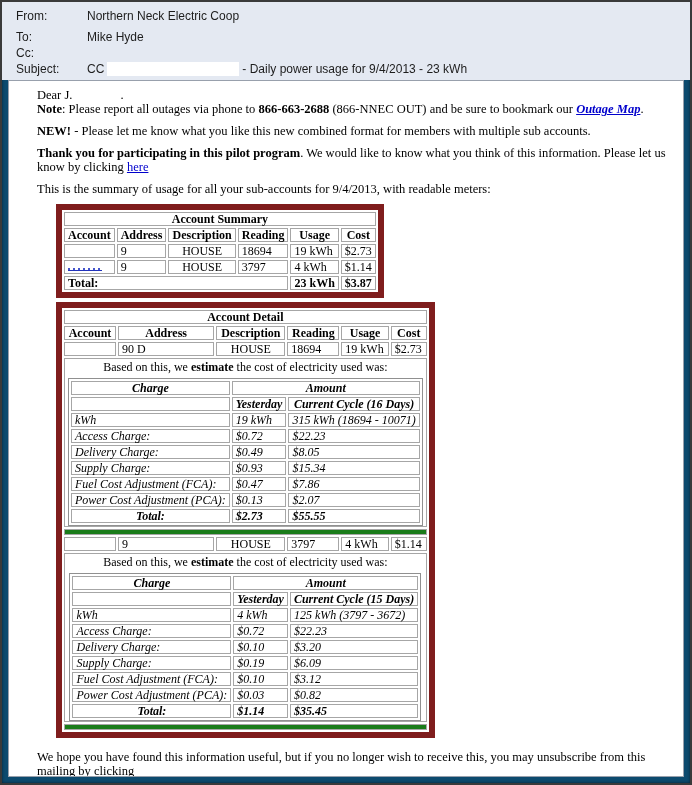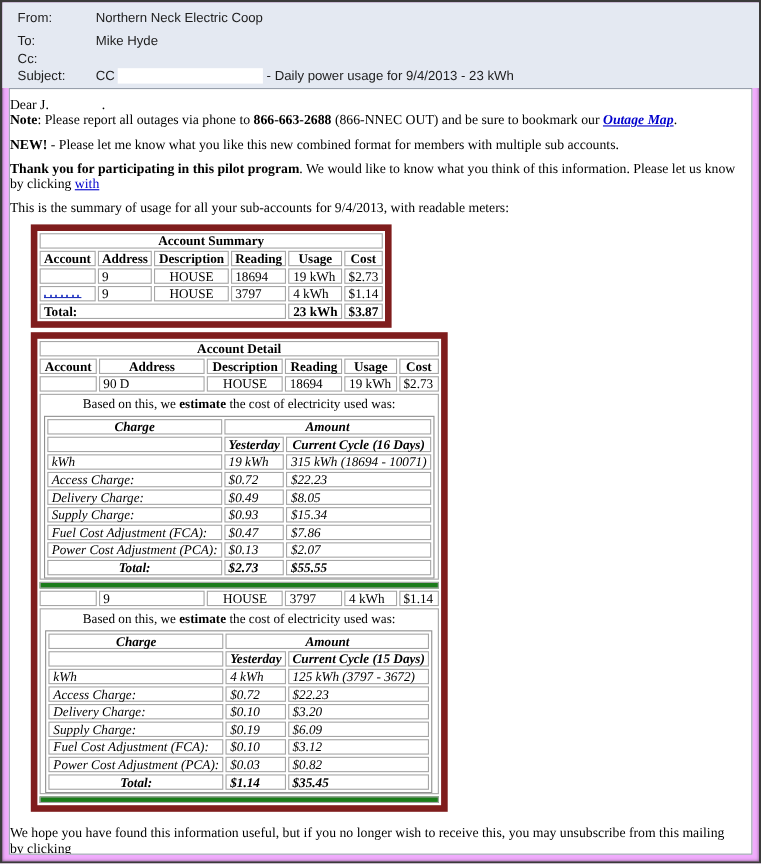--- a/index.html
+++ b/index.html
@@ -1,21 +1,21 @@
 <!DOCTYPE html>
 <html><head>
 <meta charset="utf-8">
 <style>
   * { box-sizing: border-box; margin: 0; padding: 0; }
   html,body { background:#fff; }
   .window {
     width: 692px; height: 785px;
     border: 2px solid #3a3a3a;
     box-shadow: inset 0 0 3px rgba(0,0,0,.55);
-    background: #f0abfc;
+    background: #0c4a6e;
     overflow: hidden;
     font-family: "Liberation Sans", sans-serif;
   }
   
   .email-header {
     background: #e4e9f2;
     padding: 7px 0 6px 14px;
     height: 78px;
   }
   .hdr-row { display: flex; line-height: 15px; margin-bottom: 1px; font-size: 12px; color:#1d1d1d; }
@@ -24,21 +24,21 @@
   .hdr-value { flex: 1; }
   .subject-redaction {
     display: inline-block; vertical-align: middle;
     width: 132px; height: 14px; background: #ffffff; margin: 0 3px 2px 3px;
   }
   
   .email-body {
     margin: 0 6px; height: 697px;
     border: 1px solid #98a0ac;
     background: #fff;
-    padding: 7px 10px 0 0;
+    padding: 7px 10px 0 28px;
     font-family: "Liberation Serif", serif;
     font-size: 12.5px; line-height: 14px; color: #000;
     overflow: hidden;
   }
   .para { margin-bottom: 8px; }
   .tight { margin-bottom: 0; }
   .bold { font-weight: bold; }
   a.lnk { color: #0000cc; text-decoration: underline; cursor: pointer; }
   a.lnk.bold { font-weight: bold; font-style: italic; }
   .name-redaction { display: inline-block; width: 48px; }
@@ -108,21 +108,21 @@
   </div>
 
   <div class="email-body">
 
     <div class="tight"><span>Dear J.</span><span class="name-redaction"></span><span>.</span></div>
 
     <div class="para"><span class="bold">Note</span><span>: Please report all outages via phone to </span><span class="bold">866-663-2688</span><span> (866-NNEC OUT) and be sure to bookmark our </span><a class="lnk bold">Outage Map</a><span>.</span></div>
 
     <div class="para"><span class="bold">NEW!</span><span> - Please let me know what you like this new combined format for members with multiple sub accounts.</span></div>
 
-    <div class="para"><span class="bold">Thank you for participating in this pilot program</span><span>. We would like to know what you think of this information. Please let us know by clicking </span><a class="lnk">with</a></div>
+    <div class="para"><span class="bold">Thank you for participating in this pilot program</span><span>. We would like to know what you think of this information. Please let us know by clicking </span><a class="lnk">here</a></div>
 
     <div class="para">This is the summary of usage for all your sub-accounts for 9/4/2013, with readable meters:</div>
 
 
     <table class="acct summary">
       <colgroup>
           <col class="c-account">
           <col class="c-address">
           <col class="c-desc">
           <col class="c-reading">

